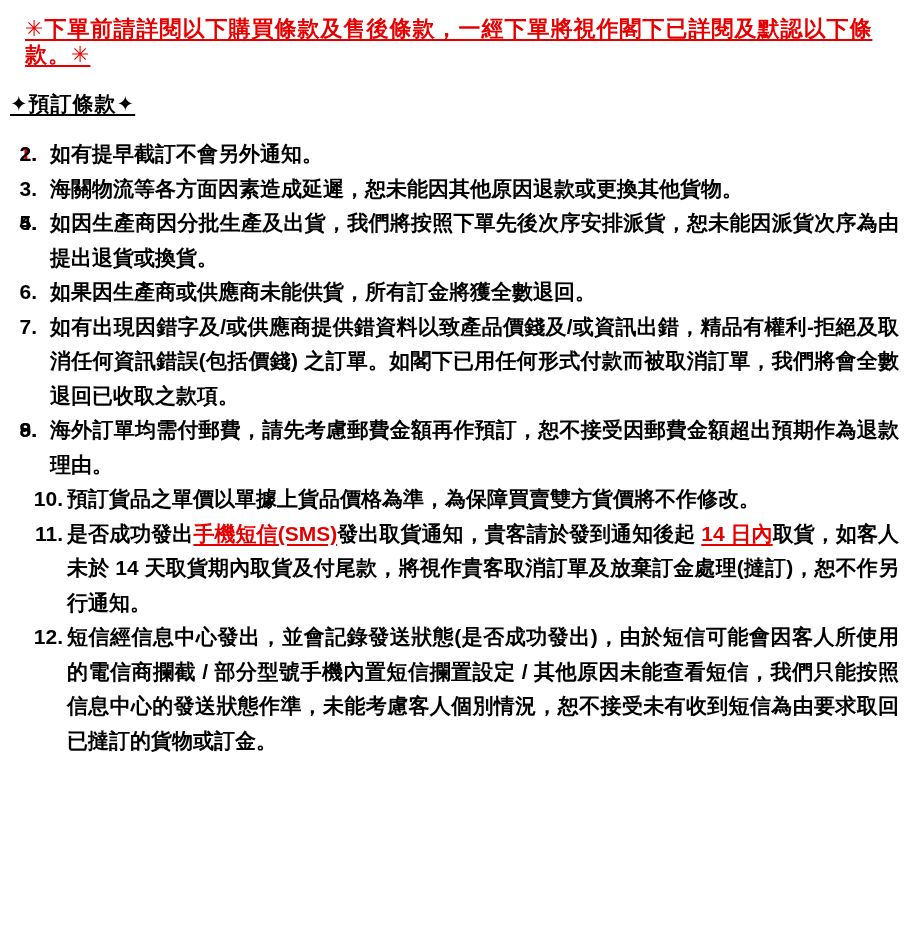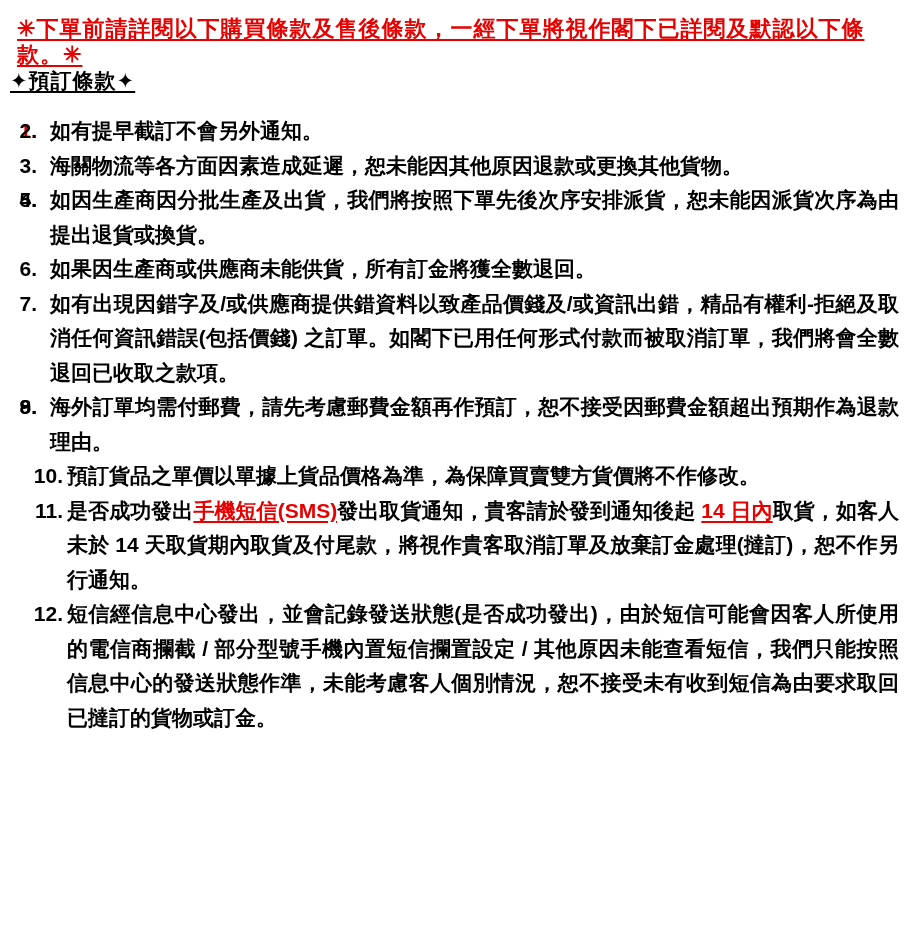--- a/index.html
+++ b/index.html
@@ -8,41 +8,40 @@
     width: 913px; height: 948px;
     background: #ffffff;
     overflow: hidden;
     font-family: "Liberation Sans", "DejaVu Sans", sans-serif;
     font-weight: 700;
     color: #000000;
   }
   .page { padding: 14px 8px 0 6px; }
 
   .top-notice {
-    margin: 2px 0 0 11px;
+    margin: 2px 0 0 19px;
     font-size: 22px;
     line-height: 26px;
     letter-spacing: 1px;
     color: var(--red);
     text-decoration: underline;
     text-underline-offset: 3px;
-    font-family: Liberation Serif, serif;
   }
 
   .section-heading {
     margin: 23px 0 0 4px;
     font-size: 21px;
     line-height: 26px;
     letter-spacing: 1px;
     color: #000000;
     text-decoration: underline;
     text-underline-offset: 3px;
     display: inline-block;
   }
-  .heading-row { height: 26px; }
+  .heading-row { height: 26px; margin-top: 23px; }
   .heading-row .section-heading { margin: 0 0 0 4px; }
 
   ol.terms {
     list-style: none;
     margin: 20px 0 0 0;
     padding: 0;
     font-size: 21px;
     line-height: 34.5px;
     text-align: justify;
   }

